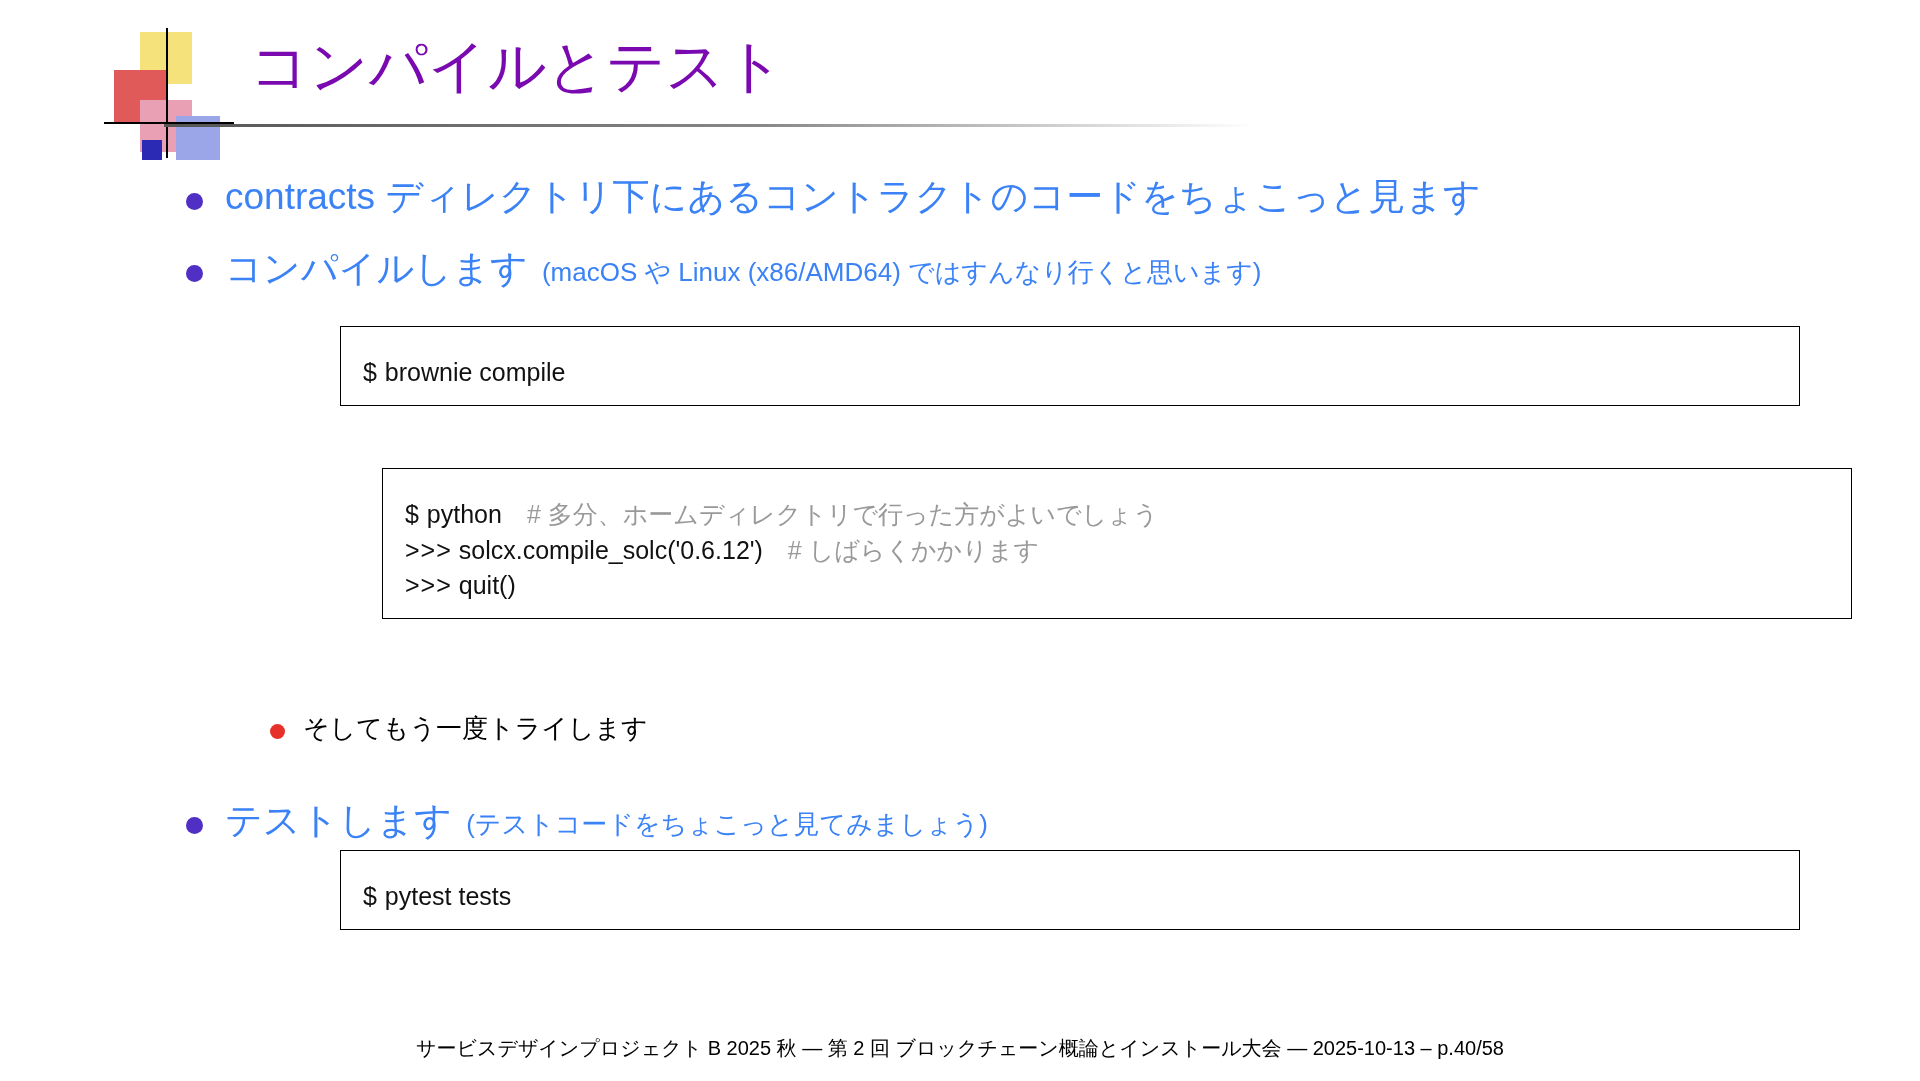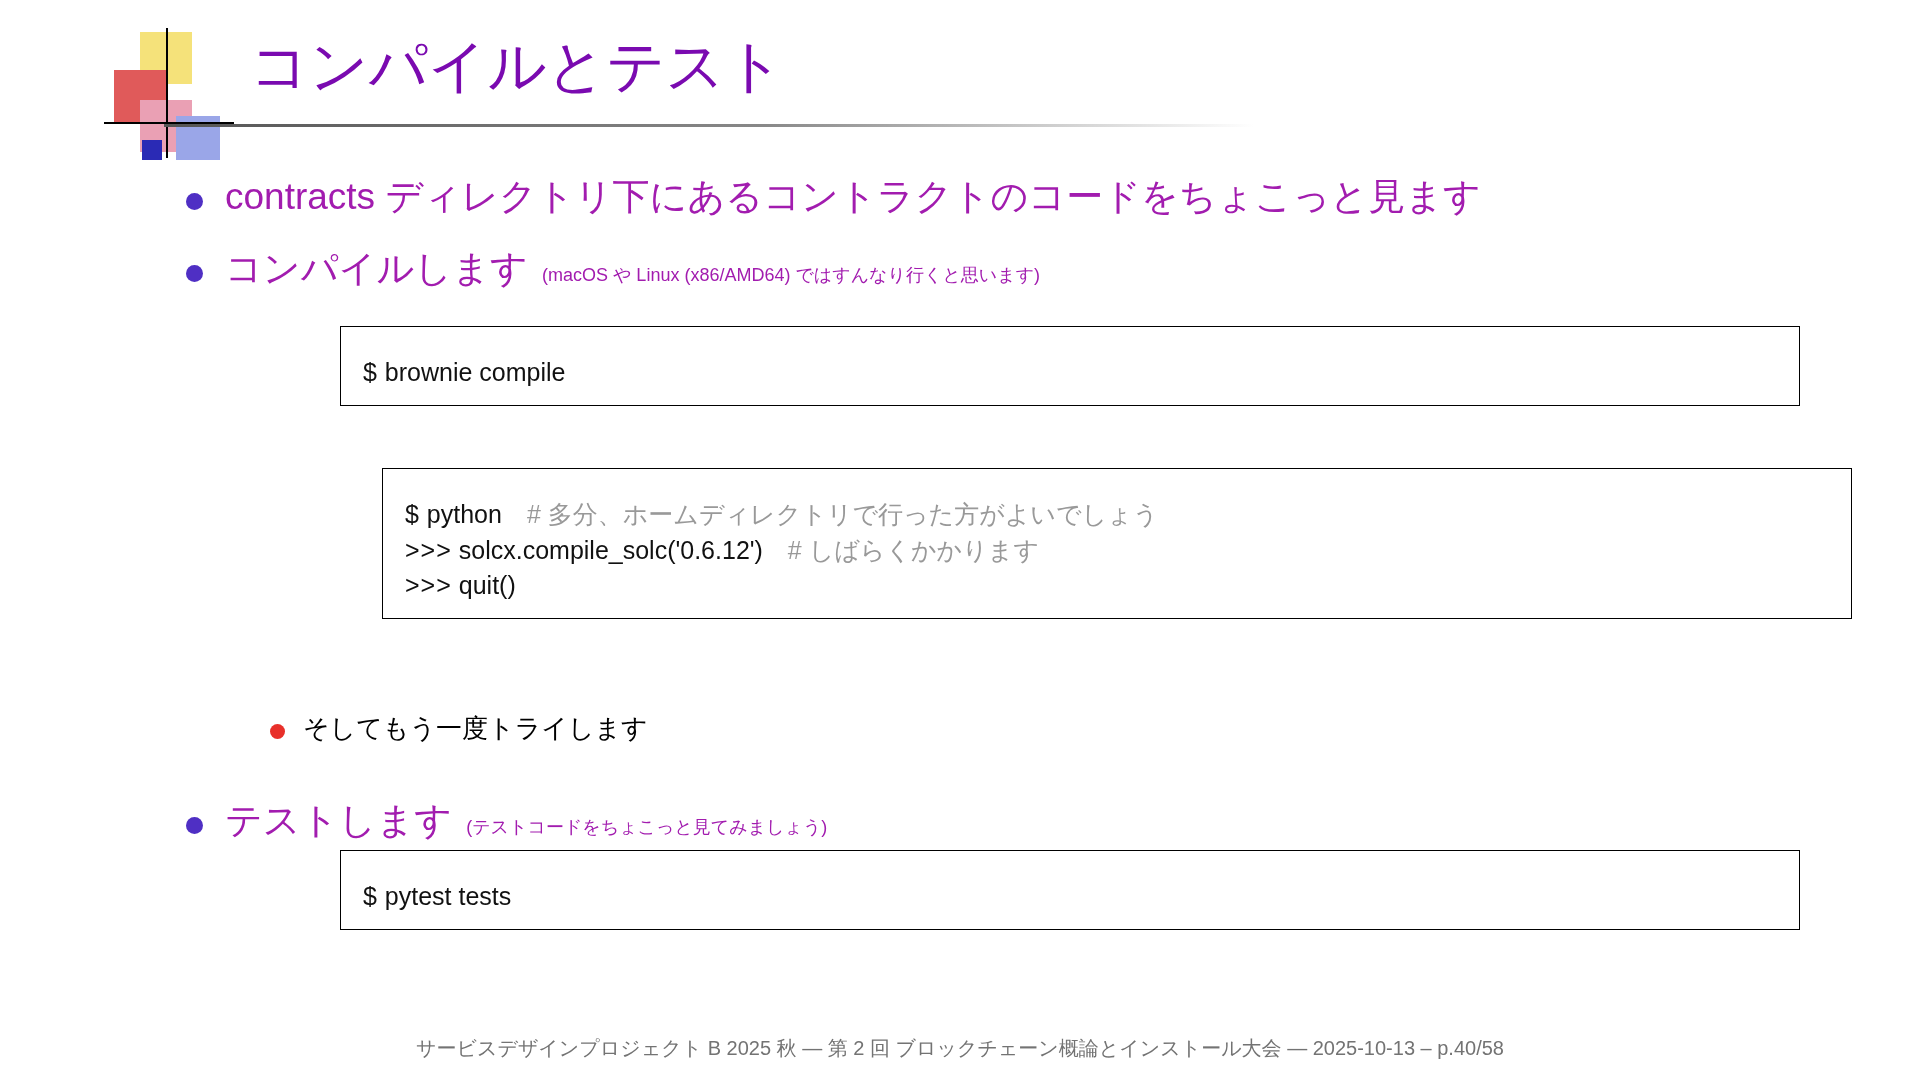--- a/index.html
+++ b/index.html
@@ -65,26 +65,26 @@
   .bullet-l2 {
     width: 15px; height: 15px;
     border-radius: 50%;
     background: #e8302a;
     margin-right: 18px;
     margin-top: 11px;
     flex: 0 0 auto;
   }
   .t1 {
     font-size: 37px;
-    color: #a21caf;
+    color: #3b82f6;
     line-height: 1.15;
     white-space: nowrap;
   }
   .t1 .small {
-    font-size: 18px;
+    font-size: 26px;
   }
   .lvl2 {
     position: absolute;
     display: flex;
     align-items: flex-start;
   }
   .t2 {
     font-size: 26px;
     color: #000;
     line-height: 1.2;
@@ -106,21 +106,21 @@
   .codebox .prompt { letter-spacing: 1px; }
   .codeline { white-space: nowrap; }
 
   
   .footer {
     position: absolute;
     left: 0; right: 0;
     top: 1035px;
     text-align: center;
     font-size: 20px;
-    color: #737373;
+    color: #000000;
     white-space: nowrap;
   }
 </style>
 </head>
 <body>
 
 <div class="slide">
 
   <div class="logo">
     <div class="sq sq-yellow"></div>

